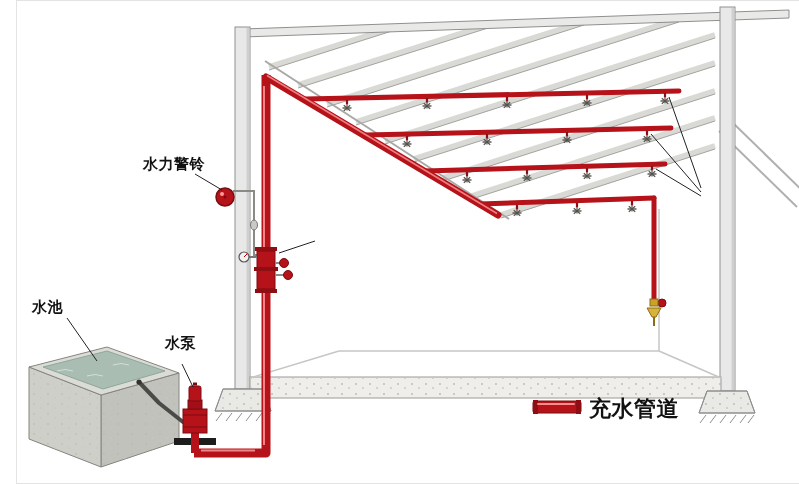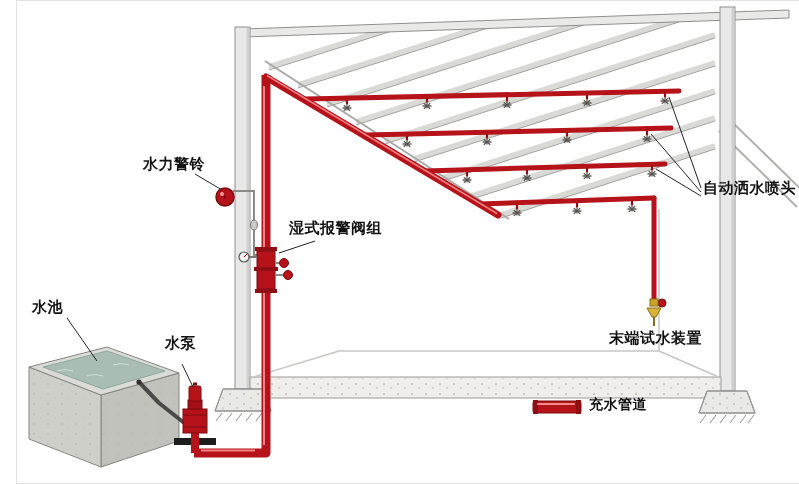--- a/index.html
+++ b/index.html
@@ -7,21 +7,21 @@
     position:relative; width:799px; height:484px; background:#fff;
     border:1px solid #e3e3e3; box-sizing:border-box; overflow:hidden;
     font-family:"DejaVu Sans","Liberation Sans",sans-serif;
     margin-left:16px;
   }
   .canvas svg { position:absolute; left:0; top:0; }
   .lbl {
     position:absolute; color:#111; font-weight:bold; font-size:15px;
     letter-spacing:0.5px; white-space:nowrap; line-height:1.15;
   }
-  .lbl-legend { font-size:14px; }
+  .lbl-legend { font-size:22px; }
   .pipe   { stroke: var(--pipe-red,#b5121a); fill:none; }
   .pipehl { stroke: var(--pipe-highlight,#ff9a9a); fill:none; }
 </style>
 </head>
 <body>
 
 <div class="canvas">
 
 <svg width="799" height="484" viewBox="0 0 799 484" xmlns="http://www.w3.org/2000/svg">
   <defs>
@@ -211,20 +211,17 @@
 
   <g>
     <rect x="516" y="400" width="48" height="12" rx="2" fill="var(--pipe-red,#b5121a)" stroke="var(--pipe-dark,#7a0d10)"></rect>
     <rect x="516" y="399" width="5" height="14" fill="#8f0e13"></rect>
     <rect x="559" y="399" width="5" height="14" fill="#8f0e13"></rect>
     <line x1="521" y1="403" x2="557" y2="403" class="pipehl" stroke-width="2" opacity="0.9" stroke-linecap="round"></line>
   </g>
 </svg>
 
 <div class="lbl" style="left:126px; top:155px;">水力警铃</div>
-<div class="lbl" style="left:272px; top:219px;">湿式报警阀组</div>
-<div class="lbl" style="left:686px; top:179px;">自动洒水喷头</div>
-<div class="lbl" style="left:592px; top:329px;">末端试水装置</div>
 <div class="lbl" style="left:15px;  top:298px;">水池</div>
 <div class="lbl" style="left:148px; top:334px;">水泵</div>
 <div class="lbl lbl-legend" style="left:572px; top:395px;">充水管道</div>
 
 </div>
 
 </body></html>

